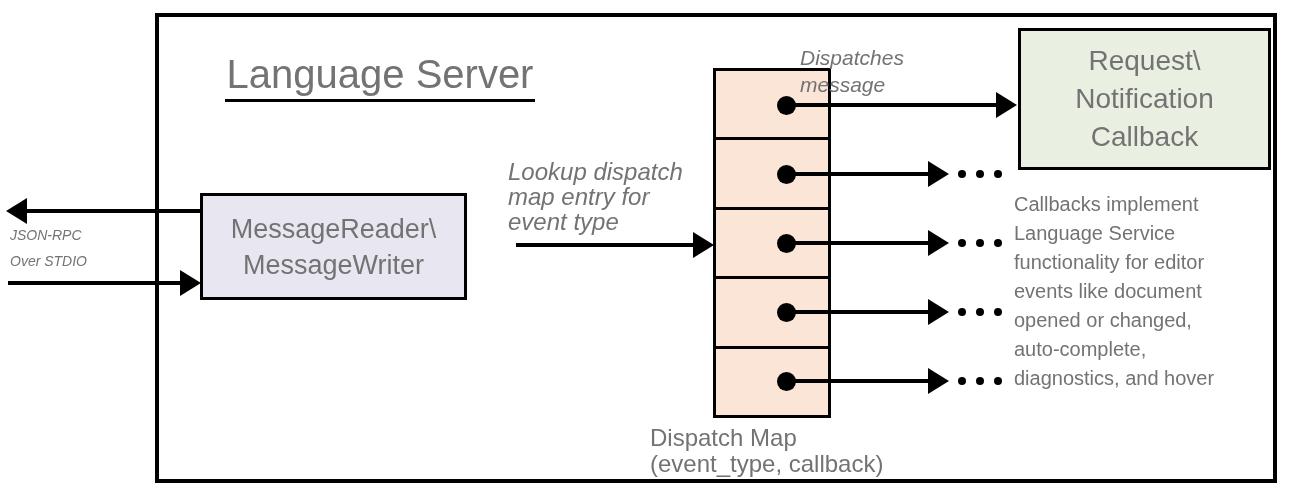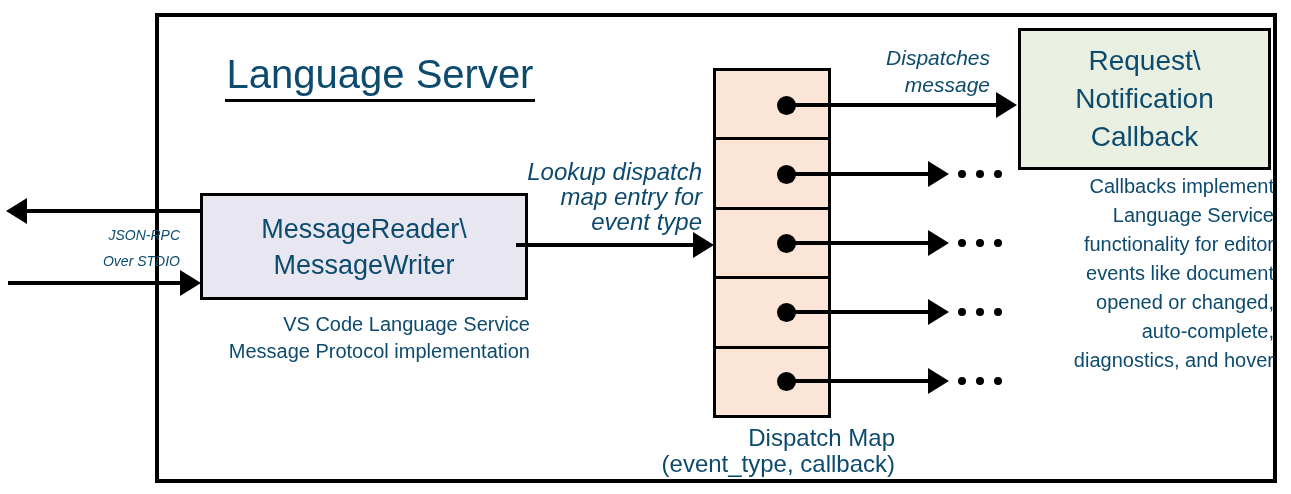--- a/index.html
+++ b/index.html
@@ -1,63 +1,63 @@
 <!DOCTYPE html>
 <html><head>
 <meta charset="utf-8">
 <style>
   html,body{margin:0;padding:0;background:#fff;}
   #canvas{
     position:relative;width:1291px;height:494px;background:#ffffff;
-    font-family:"Liberation Sans",sans-serif;color:#0c4a6e;overflow:hidden;
+    font-family:"Liberation Sans",sans-serif;color:#737373;overflow:hidden;
   }
   .abs{position:absolute;}
   .outer-box{
     left:155px;top:13px;width:1122px;height:470px;
     border:4px solid #000;box-sizing:border-box;background:transparent;
   }
   .title{
     left:205px;top:52px;width:350px;text-align:center;
     font-size:40px;font-weight:400;letter-spacing:0px;
   }
   .title span{border-bottom:3px solid #000;padding:0 2px 3px 2px;}
   .node{
     border:3px solid #000;box-sizing:border-box;
     display:flex;align-items:center;justify-content:center;
     text-align:center;white-space:pre-line;
   }
   .reader-box{
-    left:200px;top:193px;width:328px;height:107px;
+    left:200px;top:193px;width:267px;height:107px;
     background:#E8E6F0;font-size:27px;line-height:36px;
   }
   .callback-box{
     left:1018px;top:28px;width:253px;height:142px;
     background:#E9F0E2;font-size:28px;line-height:38px;
   }
   .map{
     left:713px;top:68px;width:118px;height:350px;
     border:3px solid #000;box-sizing:border-box;background:#FBE5D6;
     display:flex;flex-direction:column;
   }
   .map .cell{flex:1;}
   .map .cell + .cell{border-top:3px solid #000;}
   .dot{width:19px;height:19px;border-radius:50%;background:#000;}
   .hline{height:4px;background:#000;}
   .head-right{width:0;height:0;border-top:13px solid transparent;border-bottom:13px solid transparent;border-left:21px solid #000;}
   .head-left{width:0;height:0;border-top:13px solid transparent;border-bottom:13px solid transparent;border-right:21px solid #000;}
   .lbl{
-    text-align:right;white-space:pre-line;
+    text-align:left;white-space:pre-line;
   }
   .italic{font-style:italic;}
   .stdio-lbl{left:10px;top:222px;width:170px;font-size:14px;line-height:26px;}
   .lookup-lbl{left:508px;top:159px;width:194px;font-size:24px;line-height:25px;}
   .dispatches-lbl{left:800px;top:44px;width:190px;font-size:21px;line-height:27px;}
   .reader-caption{left:190px;top:311px;width:340px;font-size:20px;line-height:27px;}
   .map-caption{left:650px;top:425px;width:245px;font-size:24px;line-height:26px;}
-  .callbacks-note{left:1014px;top:172px;width:260px;font-size:20px;line-height:29px;}
+  .callbacks-note{left:1014px;top:190px;width:260px;font-size:20px;line-height:29px;}
   .ellipsis{display:flex;gap:10px;align-items:center;}
   .ellipsis i{display:block;width:8px;height:8px;border-radius:50%;background:#000;}
 </style>
 </head>
 <body>
 
 <div id="canvas">
 
   <div class="abs outer-box"></div>
 
@@ -65,22 +65,20 @@
 
   <div class="abs hline" style="left:22px;top:209px;width:178px;"></div>
   <div class="abs head-left" style="left:6px;top:198px;"></div>
   <div class="abs hline" style="left:8px;top:281px;width:172px;"></div>
   <div class="abs head-right" style="left:180px;top:270px;"></div>
   <div class="abs lbl italic stdio-lbl">JSON-RPC
 Over STDIO</div>
 
   <div class="abs node reader-box">MessageReader\
 MessageWriter</div>
-  <div class="abs lbl reader-caption">VS Code Language Service
-Message Protocol implementation</div>
 
   <div class="abs hline" style="left:516px;top:243px;width:179px;"></div>
   <div class="abs head-right" style="left:693px;top:232px;"></div>
   <div class="abs lbl italic lookup-lbl">Lookup dispatch
 map entry for
 event type</div>
 
   <div class="abs map">
     <div class="cell"></div>
     <div class="cell"></div>

